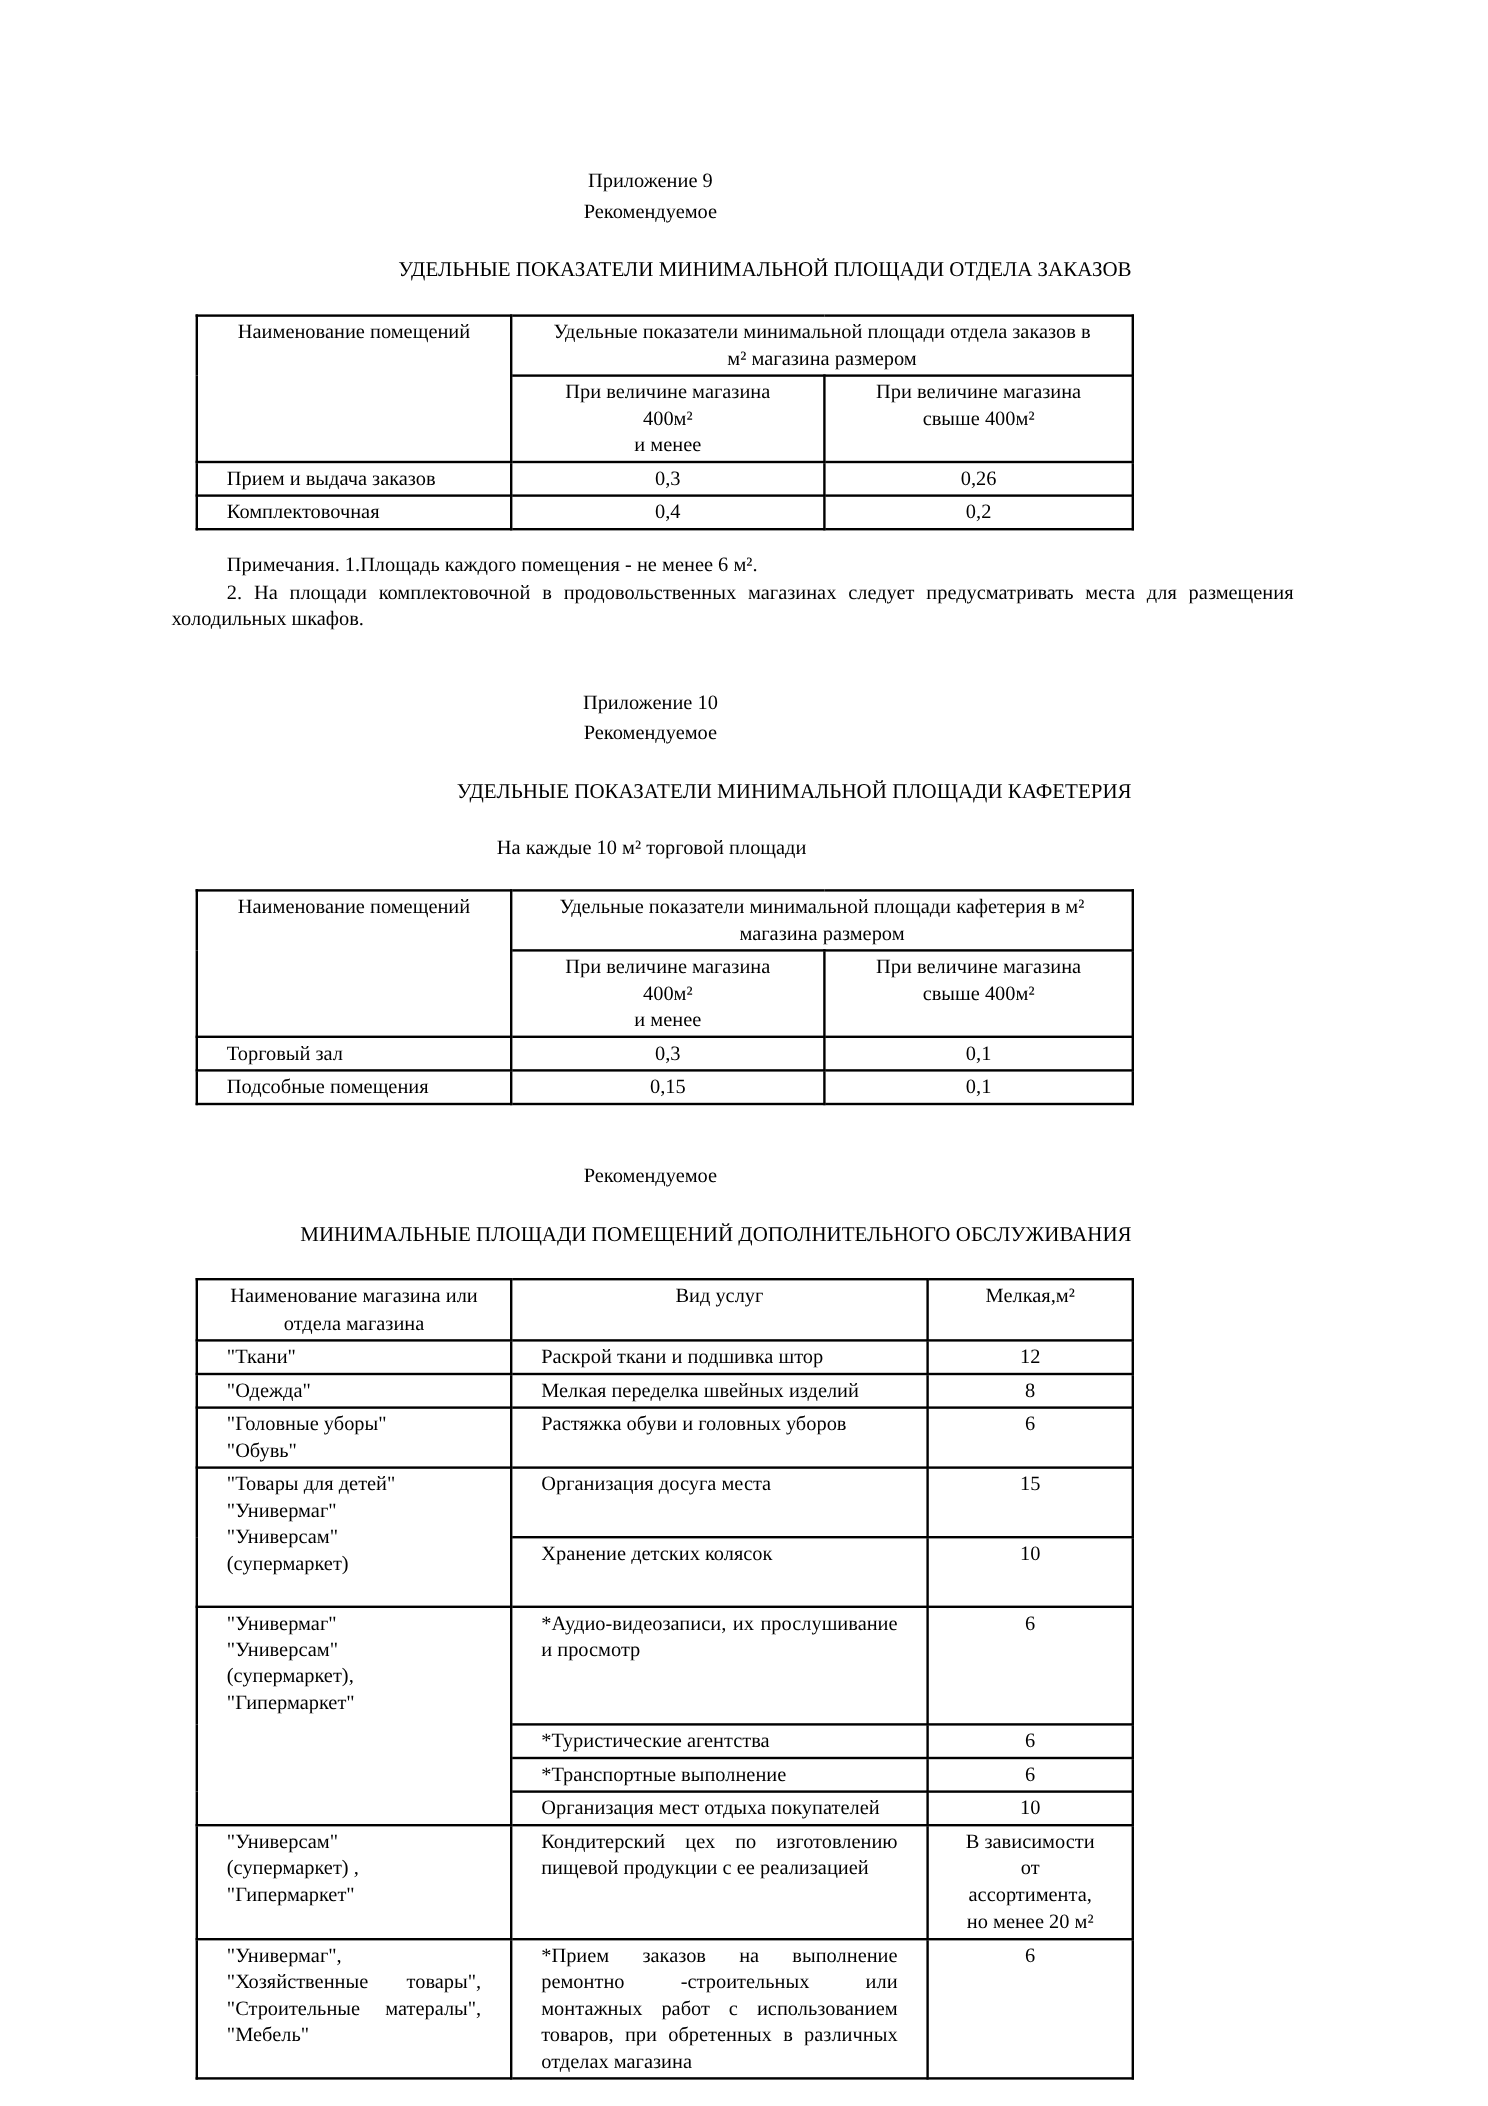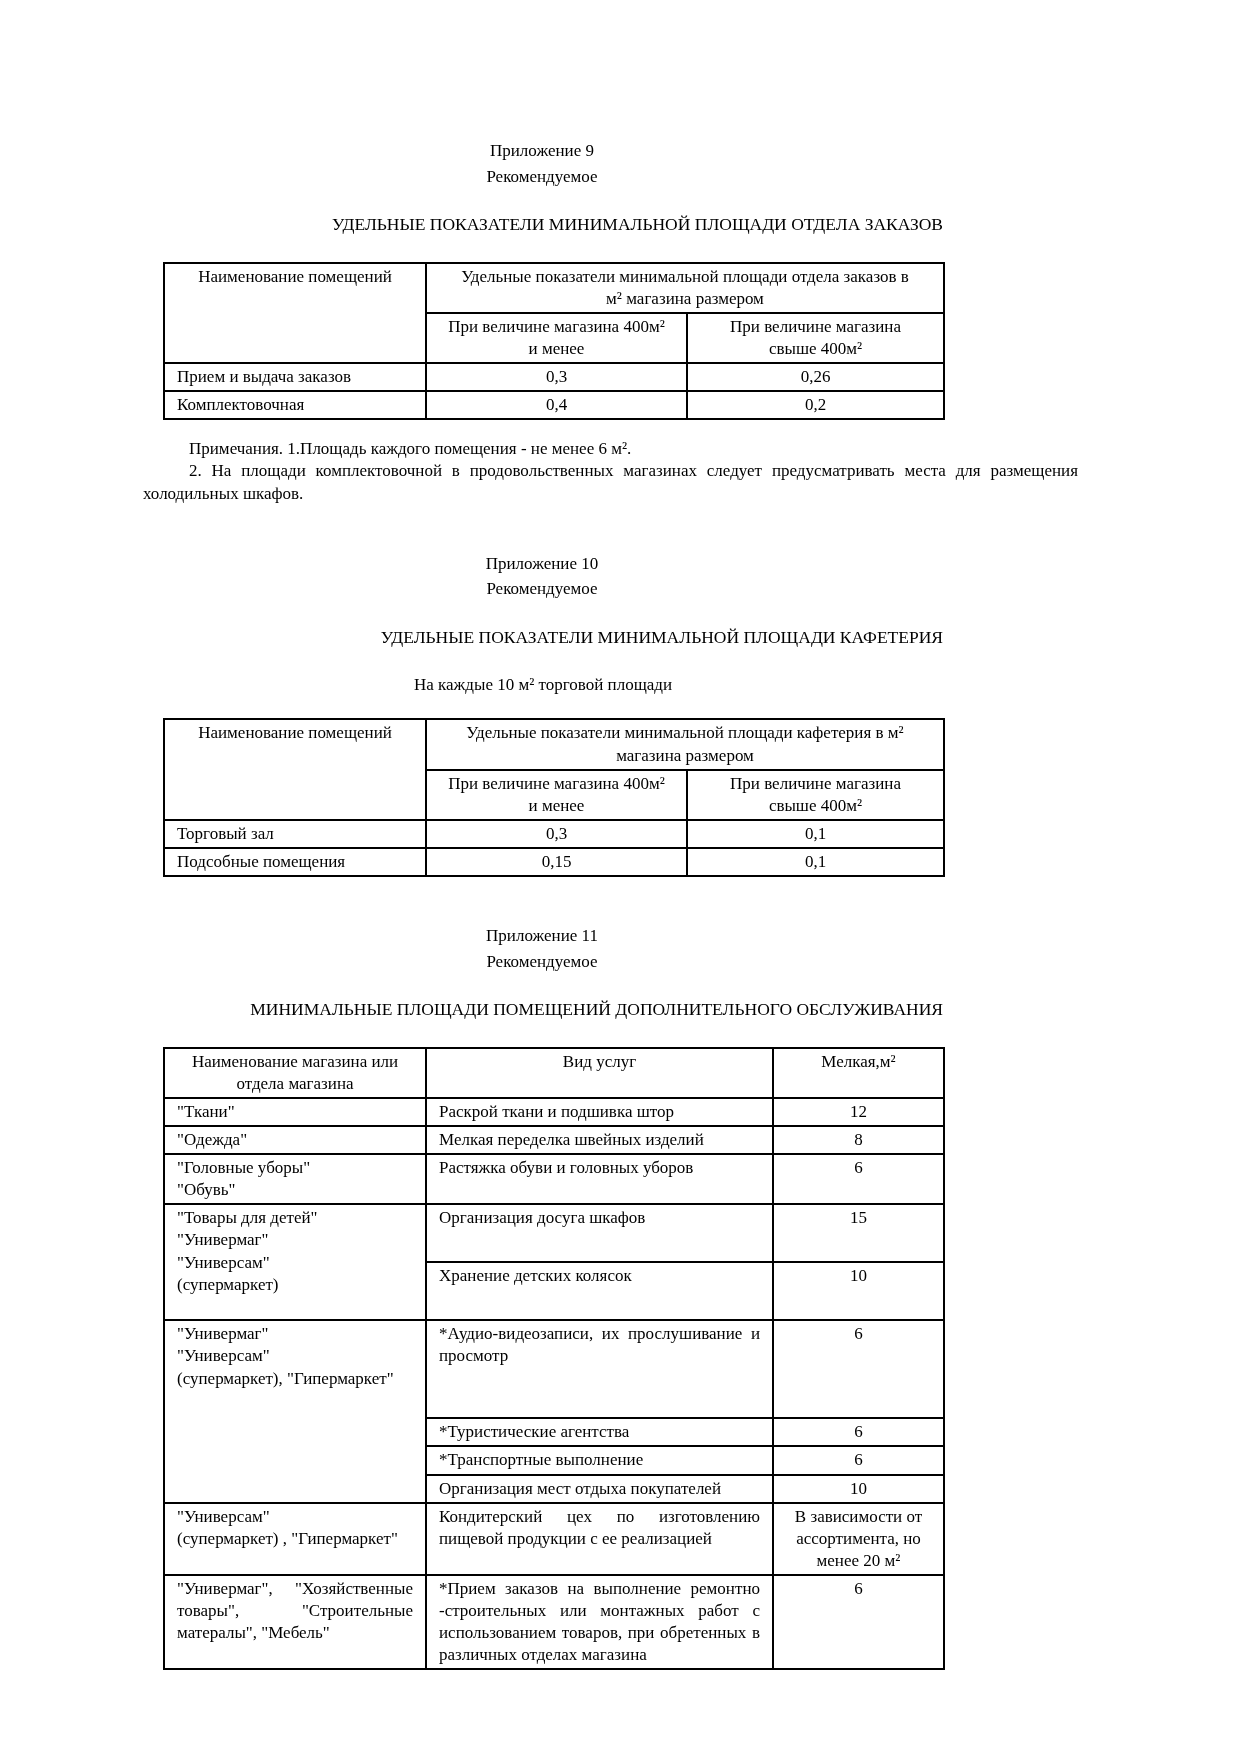--- a/index.html
+++ b/index.html
@@ -27,21 +27,21 @@
 
   table.spec {
     border-collapse:collapse;
     table-layout:fixed;
     width:780px;
     margin-left:20px;
     font-size:17px;
   }
   table.spec td {
     border:2px solid #000;
-    padding:2px 12px;
+    padding:2px 24px;
     vertical-align:top;
     line-height:1.3;
     overflow:hidden;
   }
   td.c   { text-align:center; }
   td.mid { vertical-align:middle; }
   .pre   { white-space:pre-line; }
   td.just { text-align:justify; }
   td.h52 { height:52px; }
   td.h92 { height:92px; }
@@ -133,21 +133,20 @@
           <td>Подсобные помещения</td>
           <td class="c">0,15</td>
           <td class="c">0,1</td>
         </tr>
       </tbody>
     </table>
   </section>
 
   <section class="sec">
     <div class="appendix-head">
-      <div>Приложение 11</div>
       <div>Рекомендуемое</div>
     </div>
     <div class="doc-title">МИНИМАЛЬНЫЕ ПЛОЩАДИ ПОМЕЩЕНИЙ ДОПОЛНИТЕЛЬНОГО ОБСЛУЖИВАНИЯ</div>
 
     <table class="spec">
       <colgroup>
           <col style="width:262px">
           <col style="width:347px">
           <col style="width:171px">
         </colgroup>
@@ -176,21 +175,21 @@
 "Обувь"</td>
           <td>Растяжка обуви и головных уборов</td>
           <td class="c">6</td>
         </tr>
 
         <tr>
           <td rowspan="2" class="pre">"Товары для детей"
 "Универмаг"
 "Универсам"
 (супермаркет)</td>
-          <td class="h52">Организация досуга шкафов</td>
+          <td class="h52">Организация досуга места</td>
           <td class="c h52">15</td>
         </tr>
         <tr>
           <td class="h52">Хранение детских колясок</td>
           <td class="c h52">10</td>
         </tr>
 
         <tr>
           <td rowspan="4" class="pre">"Универмаг"
 "Универсам"

